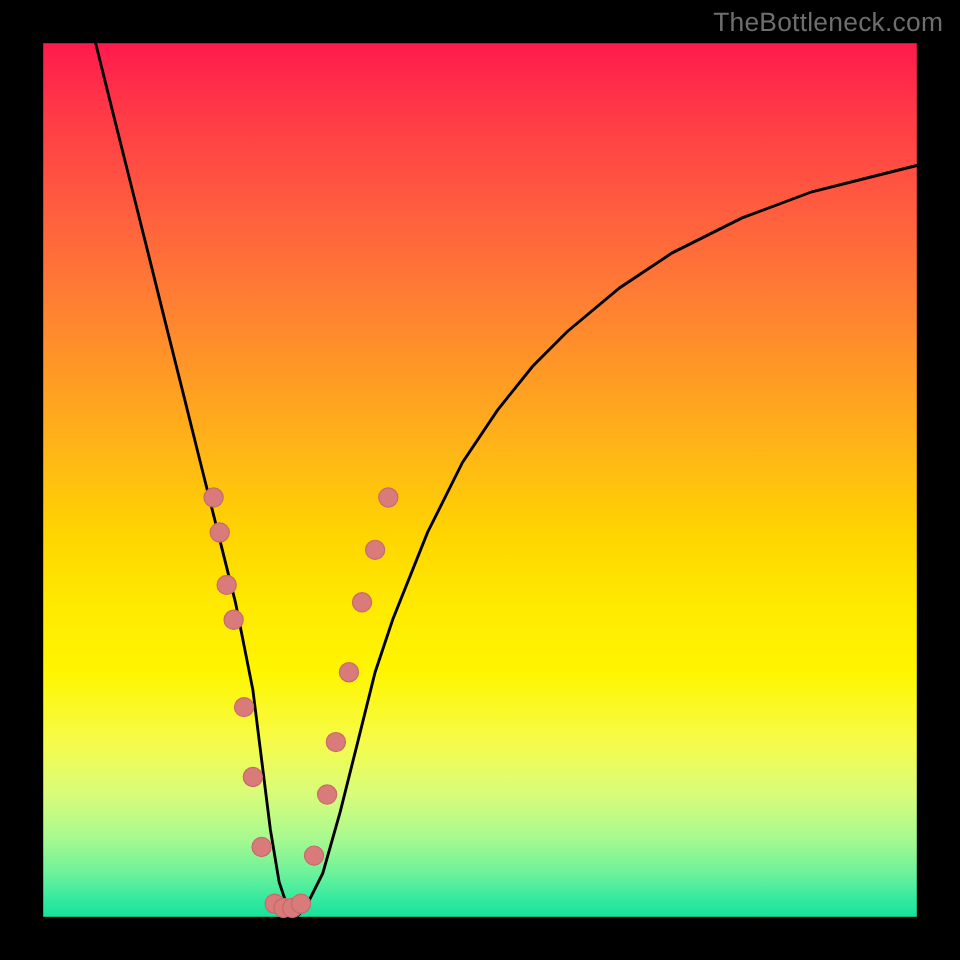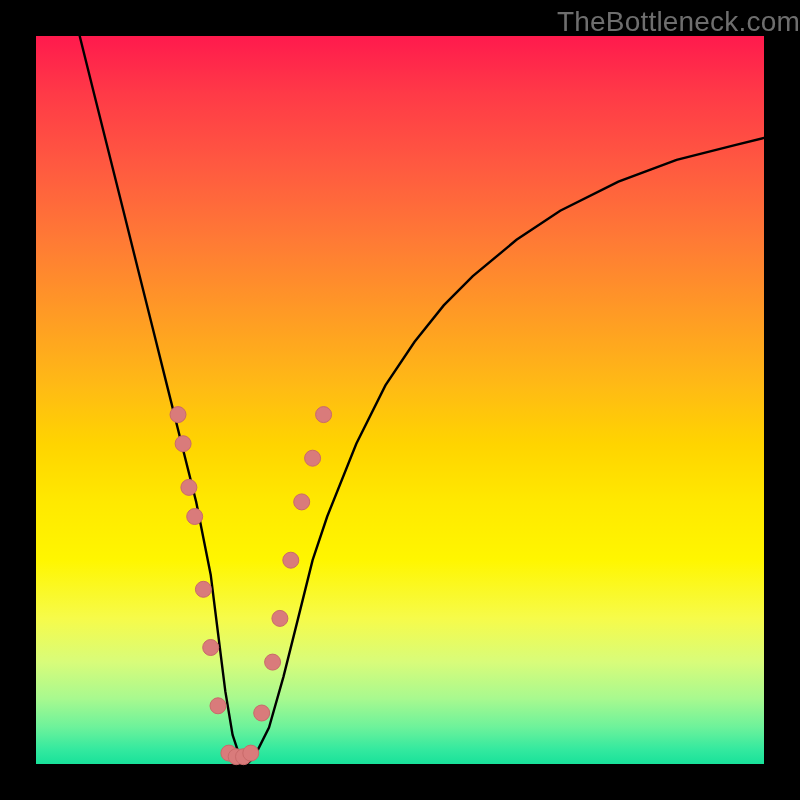--- a/index.html
+++ b/index.html
@@ -48,23 +48,23 @@
     position: absolute;
     left: 0;
     top: 0;
     width: 728px;
     height: 728px;
     overflow: visible;
   }
   .watermark {
     position: absolute;
     top: 6px;
-    right: 0;
+    right: 14px;
     font-family: Arial, Helvetica, sans-serif;
-    font-size: 28px;
+    font-size: 22px;
     color: #6e6e6e;
     letter-spacing: 0.2px;
     user-select: none;
   }
 </style>
 </head>
 <body>
 
 <div class="frame">
 

